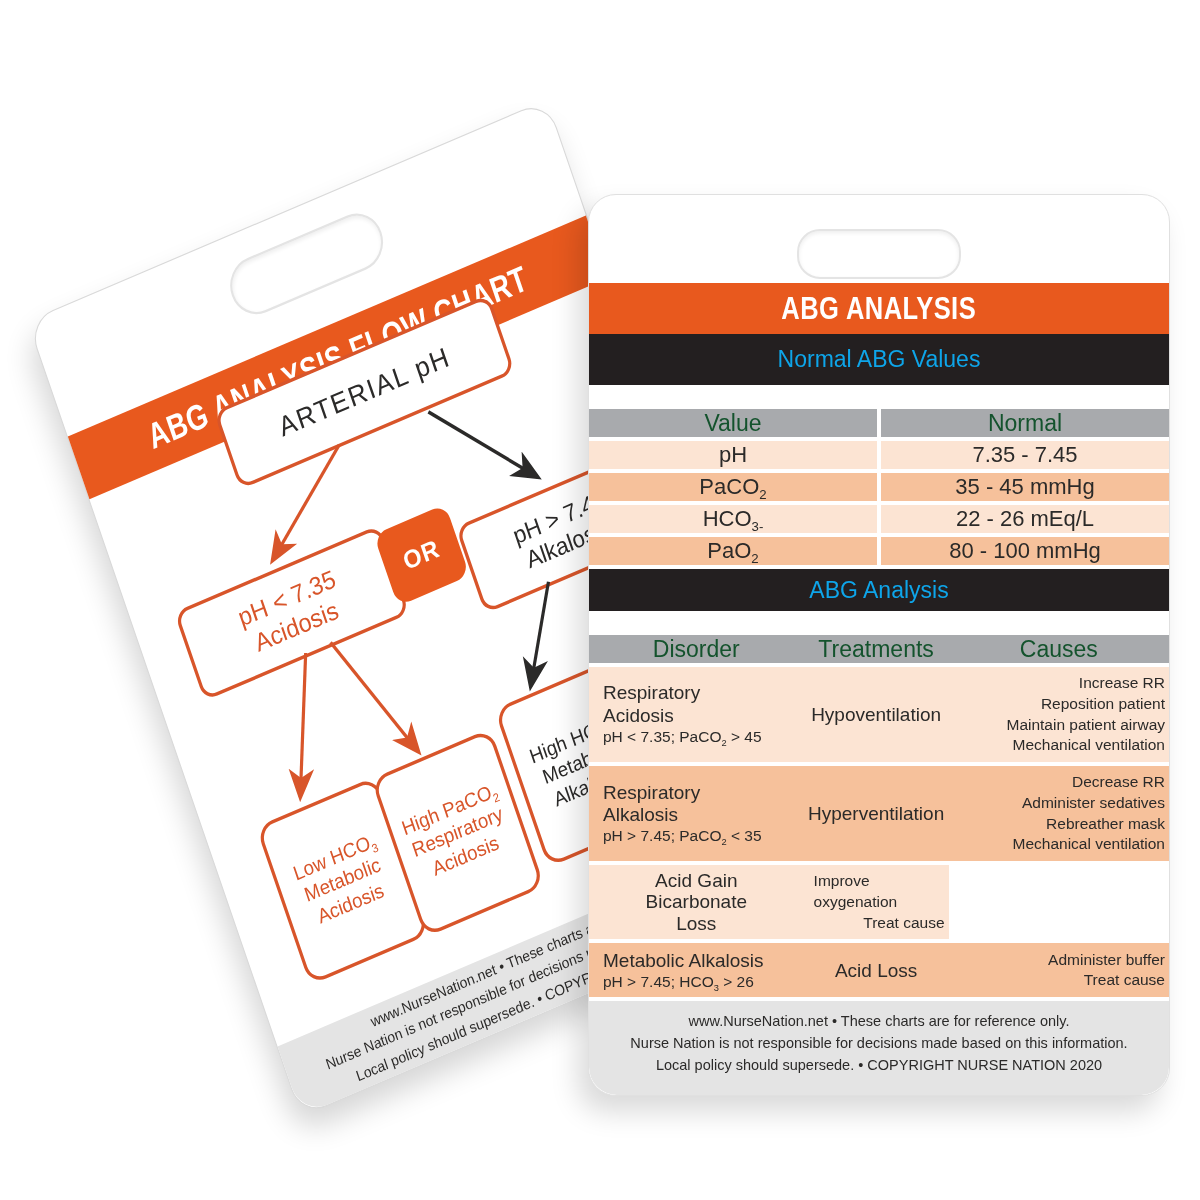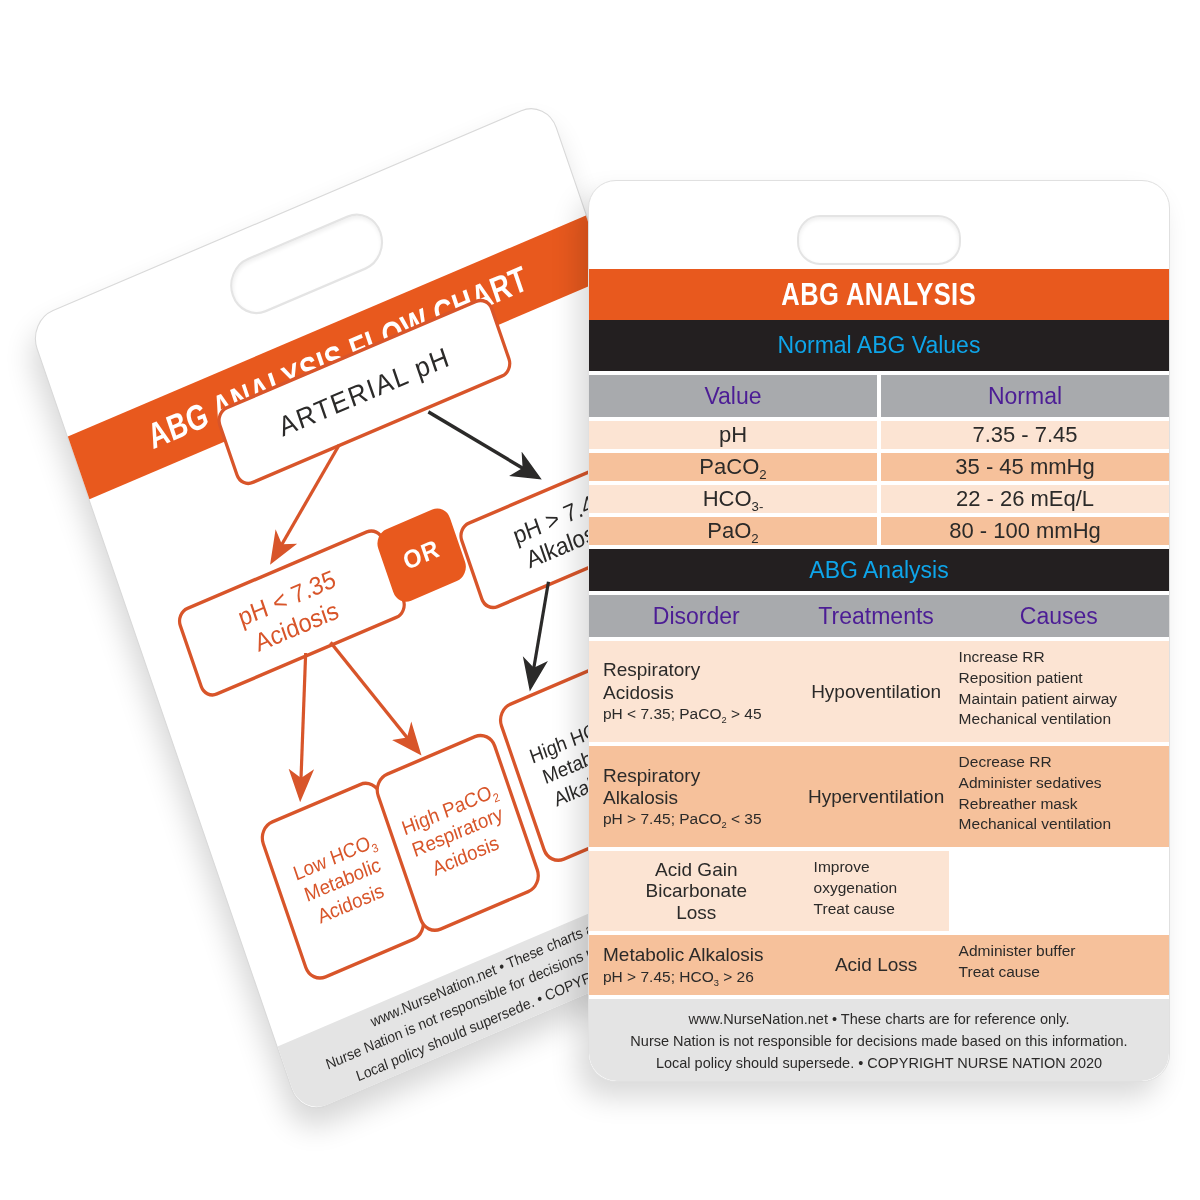--- a/index.html
+++ b/index.html
@@ -54,51 +54,51 @@
   .bfooter{
     position:absolute;left:0;bottom:0;width:100%;height:64px;
     background:#e4e4e4;border-radius:0 0 26px 26px;
     display:flex;flex-direction:column;align-items:center;justify-content:center;
     font-size:13px;line-height:1.5;color:#2b2a29;text-align:center;white-space:nowrap;
   }
   sub{font-size:0.6em;line-height:0;}
 
   
   .front-card{
-    position:absolute;left:588px;top:180px;width:580px;height:900px;
+    position:absolute;left:588px;top:194px;width:580px;height:900px;
     background:#ffffff;border:1px solid #e0e0e0;border-radius:28px;
     box-shadow:-10px 16px 28px rgba(0,0,0,0.15);
     z-index:2;display:flex;flex-direction:column;overflow:hidden;
   }
   .fc-top{position:relative;height:88px;flex:0 0 auto;}
   .fc-top .slot{left:50%;top:34px;width:160px;height:46px;transform:translateX(-50%);border-radius:23px;}
   .band-orange{
     flex:0 0 51px;background:#e8591e;display:flex;align-items:center;justify-content:center;
   }
   .band-black{
     flex:0 0 51px;background:#231f20;color:#0ea5e9;font-size:23px;
     display:flex;align-items:center;justify-content:center;
   }
   .band-black.slim{flex:0 0 42px;margin-top:4px;}
   .grid2{display:grid;grid-template-columns:1fr 1fr;gap:4px;margin-top:4px;flex:0 0 auto;}
   .grid3{display:grid;grid-template-columns:37fr 25fr 38fr;margin-top:4px;flex:0 0 auto;}
   .cell{display:flex;flex-direction:column;align-items:center;justify-content:center;text-align:center;}
-  .gh{background:#a8aaad;height:42px;font-size:23px;color:#4c1d95;}
+  .gh{background:#a8aaad;height:28px;font-size:23px;color:#14532d;margin-top:20px;}
   .row-light .cell{background:#fce4d3;}
   .row-dark .cell{background:#f6c19b;}
   .nrow .cell{height:28px;font-size:22px;}
   .arow1{min-height:88px;}
   .arow2{min-height:88px;}
   .arow3{min-height:72px;}
   .arow4{min-height:54px;}
   .cell.dis{align-items:flex-start;text-align:left;padding:6px 6px 6px 14px;}
   .dname{font-size:19px;line-height:1.18;}
   .crit{font-size:15.5px;line-height:1.25;}
   .cell.cause{font-size:19px;line-height:1.15;padding:4px 2px;}
-  .cell.treat{align-items:flex-start;text-align:left;padding:6px 4px 12px 10px;font-size:15.5px;line-height:1.34;}
+  .cell.treat{align-items:flex-end;text-align:left;padding:6px 4px 6px 10px;font-size:15.5px;line-height:1.34;}
   .ffooter{
     flex:1 1 auto;margin-top:4px;background:#e4e4e4;border-radius:0 0 28px 28px;
     display:flex;flex-direction:column;align-items:center;padding-top:9px;
     font-size:14.5px;line-height:1.52;color:#2b2a29;text-align:center;
   }
 </style>
 </head>
 <body>
 
 <div class="stage">

